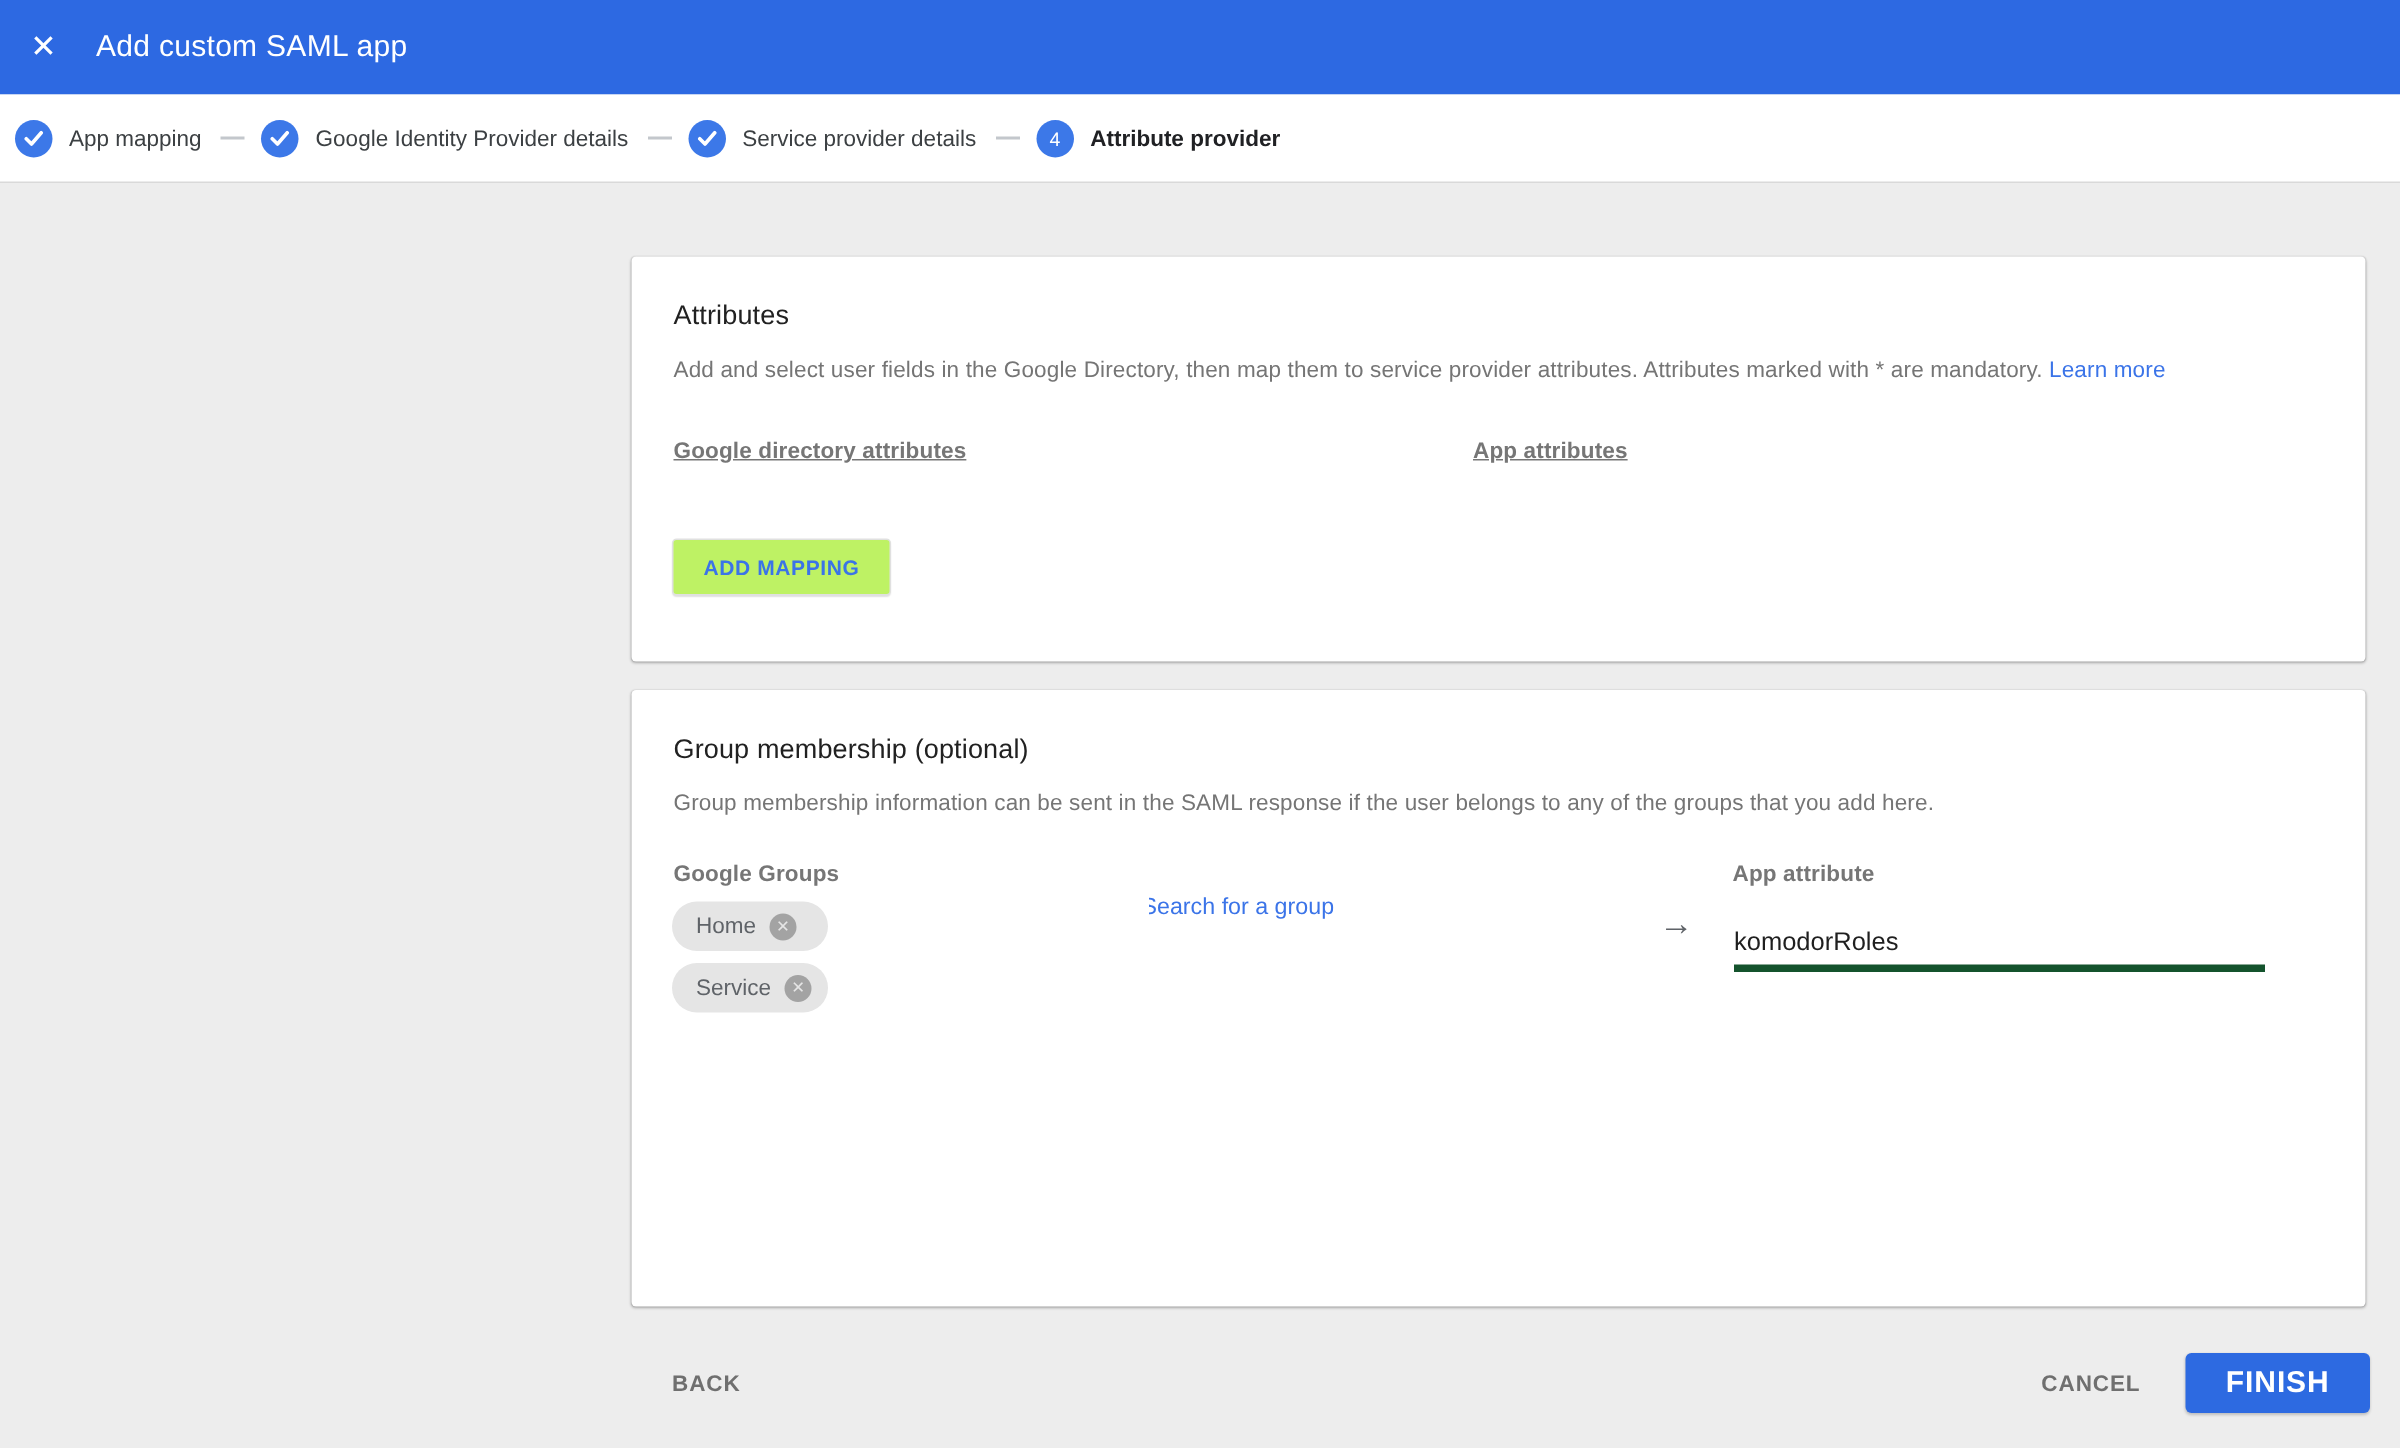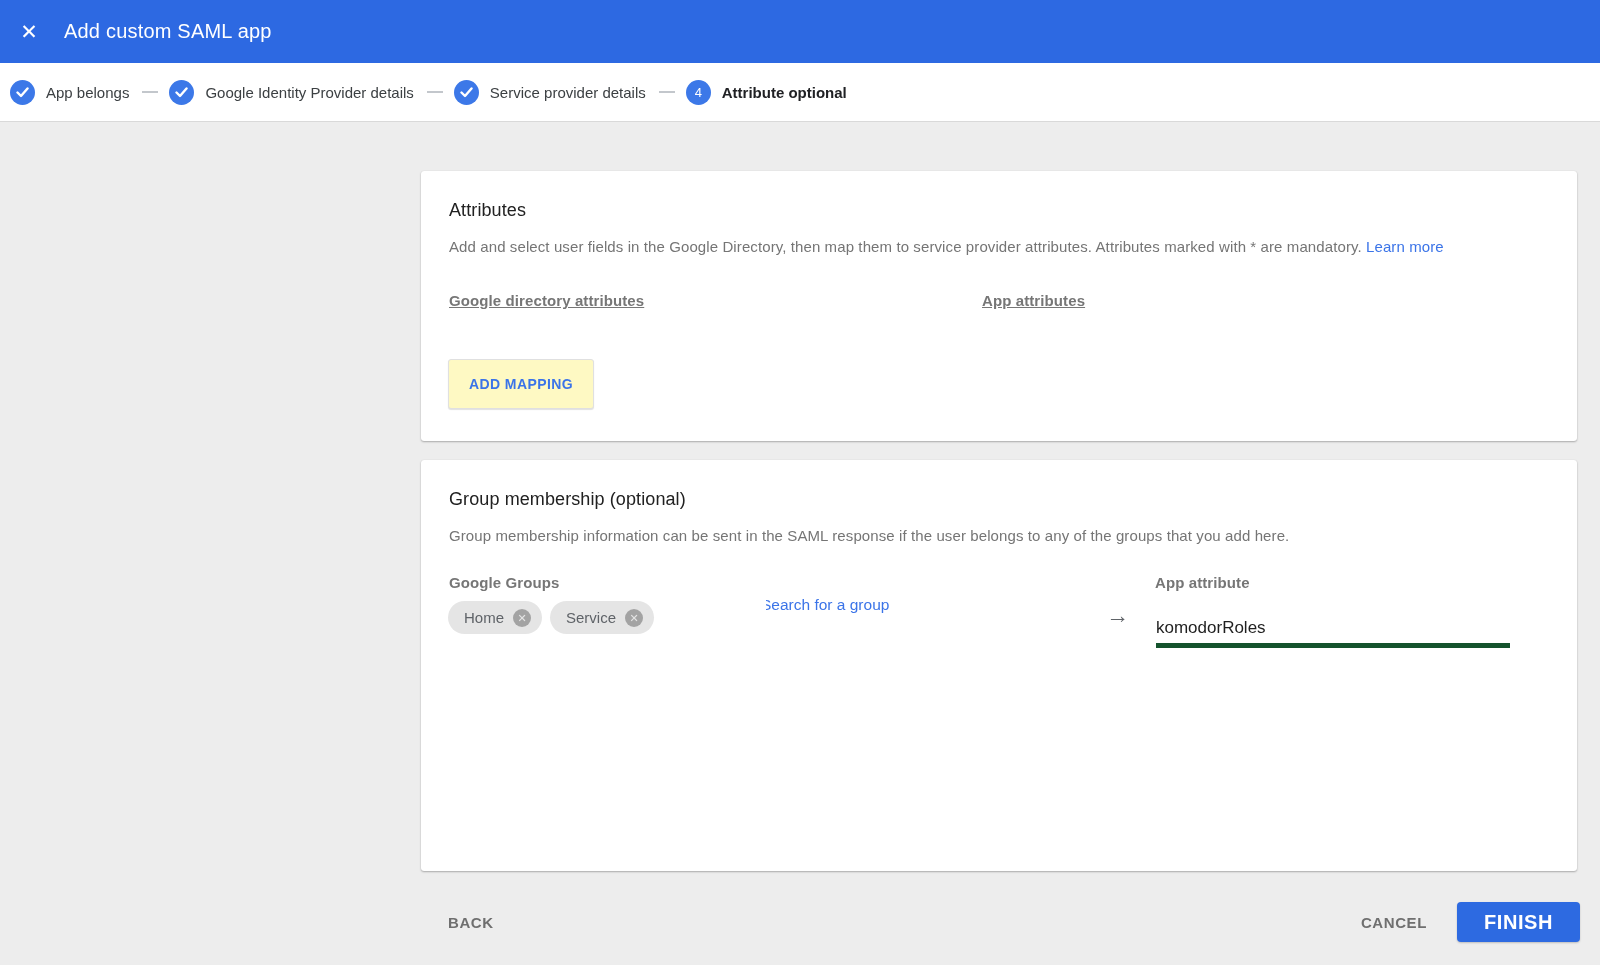--- a/index.html
+++ b/index.html
@@ -71,34 +71,34 @@
     font-size:15px;color:#757575;letter-spacing:0.1px;
   }
   .link{color:var(--accent_blue);text-decoration:none;cursor:pointer;}
   .col-header{
     position:absolute;top:121px;
     font-size:15px;font-weight:700;color:#767676;letter-spacing:0.1px;text-decoration:underline;
   }
   .col-left{left:28px;}
   .col-right{left:561px;}
   .add-mapping-btn{
-    position:absolute;left:27px;top:188px;width:146px;height:50px;
-    background:#fef9c3;border:1px solid #e0e0e0;border-radius:3px;
+    position:absolute;left:27px;top:188px;width:146px;height:38px;
+    background:#bef264;border:1px solid #e0e0e0;border-radius:3px;
     box-shadow:0 1px 1px rgba(0,0,0,0.12);
     color:var(--accent_blue);font-size:14px;font-weight:700;letter-spacing:0.4px;
     font-family:inherit;cursor:pointer;
   }
   
   .field-label{
     position:absolute;top:114px;
     font-size:15px;font-weight:700;color:#767676;letter-spacing:0.1px;
   }
   .gg-label{left:28px;}
   .aa-label{left:734px;}
-  .chips{position:absolute;left:27px;top:141px;display:flex;gap:8px;}
+  .chips{position:absolute;left:27px;top:141px;display:flex;gap:8px;flex-direction:column;}
   .chip{
     height:33px;background:#e5e5e5;border-radius:17px;
     display:flex;align-items:center;padding:0 11px 0 16px;gap:9px;
   }
   .chip-label{font-size:15px;color:#5f6368;}
   .chip-remove{
     width:18px;height:18px;border-radius:50%;background:#a3a3a3;
     color:#e5e5e5;font-size:11px;font-weight:700;line-height:18px;text-align:center;
     cursor:pointer;flex:none;
   }
@@ -149,21 +149,21 @@
 <div class="stepper">
 
   <div class="step">
     <div class="step-circle">
       <span>
         <svg width="13" height="11" viewBox="0 0 13 11">
             <polyline points="1.5,5.5 5,9 11.5,1.5" fill="none" stroke="#fff" stroke-width="2.4" stroke-linecap="round" stroke-linejoin="round"></polyline>
           </svg>
       </span>
     </div>
-    <div class="step-label">App belongs</div>
+    <div class="step-label">App mapping</div>
   </div>
   <div class="connector"></div>
 
   <div class="step">
     <div class="step-circle">
       <span>
         <svg width="13" height="11" viewBox="0 0 13 11">
             <polyline points="1.5,5.5 5,9 11.5,1.5" fill="none" stroke="#fff" stroke-width="2.4" stroke-linecap="round" stroke-linejoin="round"></polyline>
           </svg>
       </span>
@@ -181,21 +181,21 @@
       </span>
     </div>
     <div class="step-label">Service provider details</div>
   </div>
   <div class="connector"></div>
 
   <div class="step active">
     <div class="step-circle">
       <span class="step-number">4</span>
     </div>
-    <div class="step-label">Attribute optional</div>
+    <div class="step-label">Attribute provider</div>
   </div>
 </div>
 
 <div class="card card-1">
   <div class="card-title">Attributes</div>
   <div class="card-desc"><span>Add and select user fields in the Google Directory, then map them to service provider attributes. Attributes marked with * are mandatory. </span><a class="link">Learn more</a></div>
   <div class="col-header col-left">Google directory attributes</div>
   <div class="col-header col-right">App attributes</div>
   <button class="add-mapping-btn">ADD MAPPING</button>
 </div>

